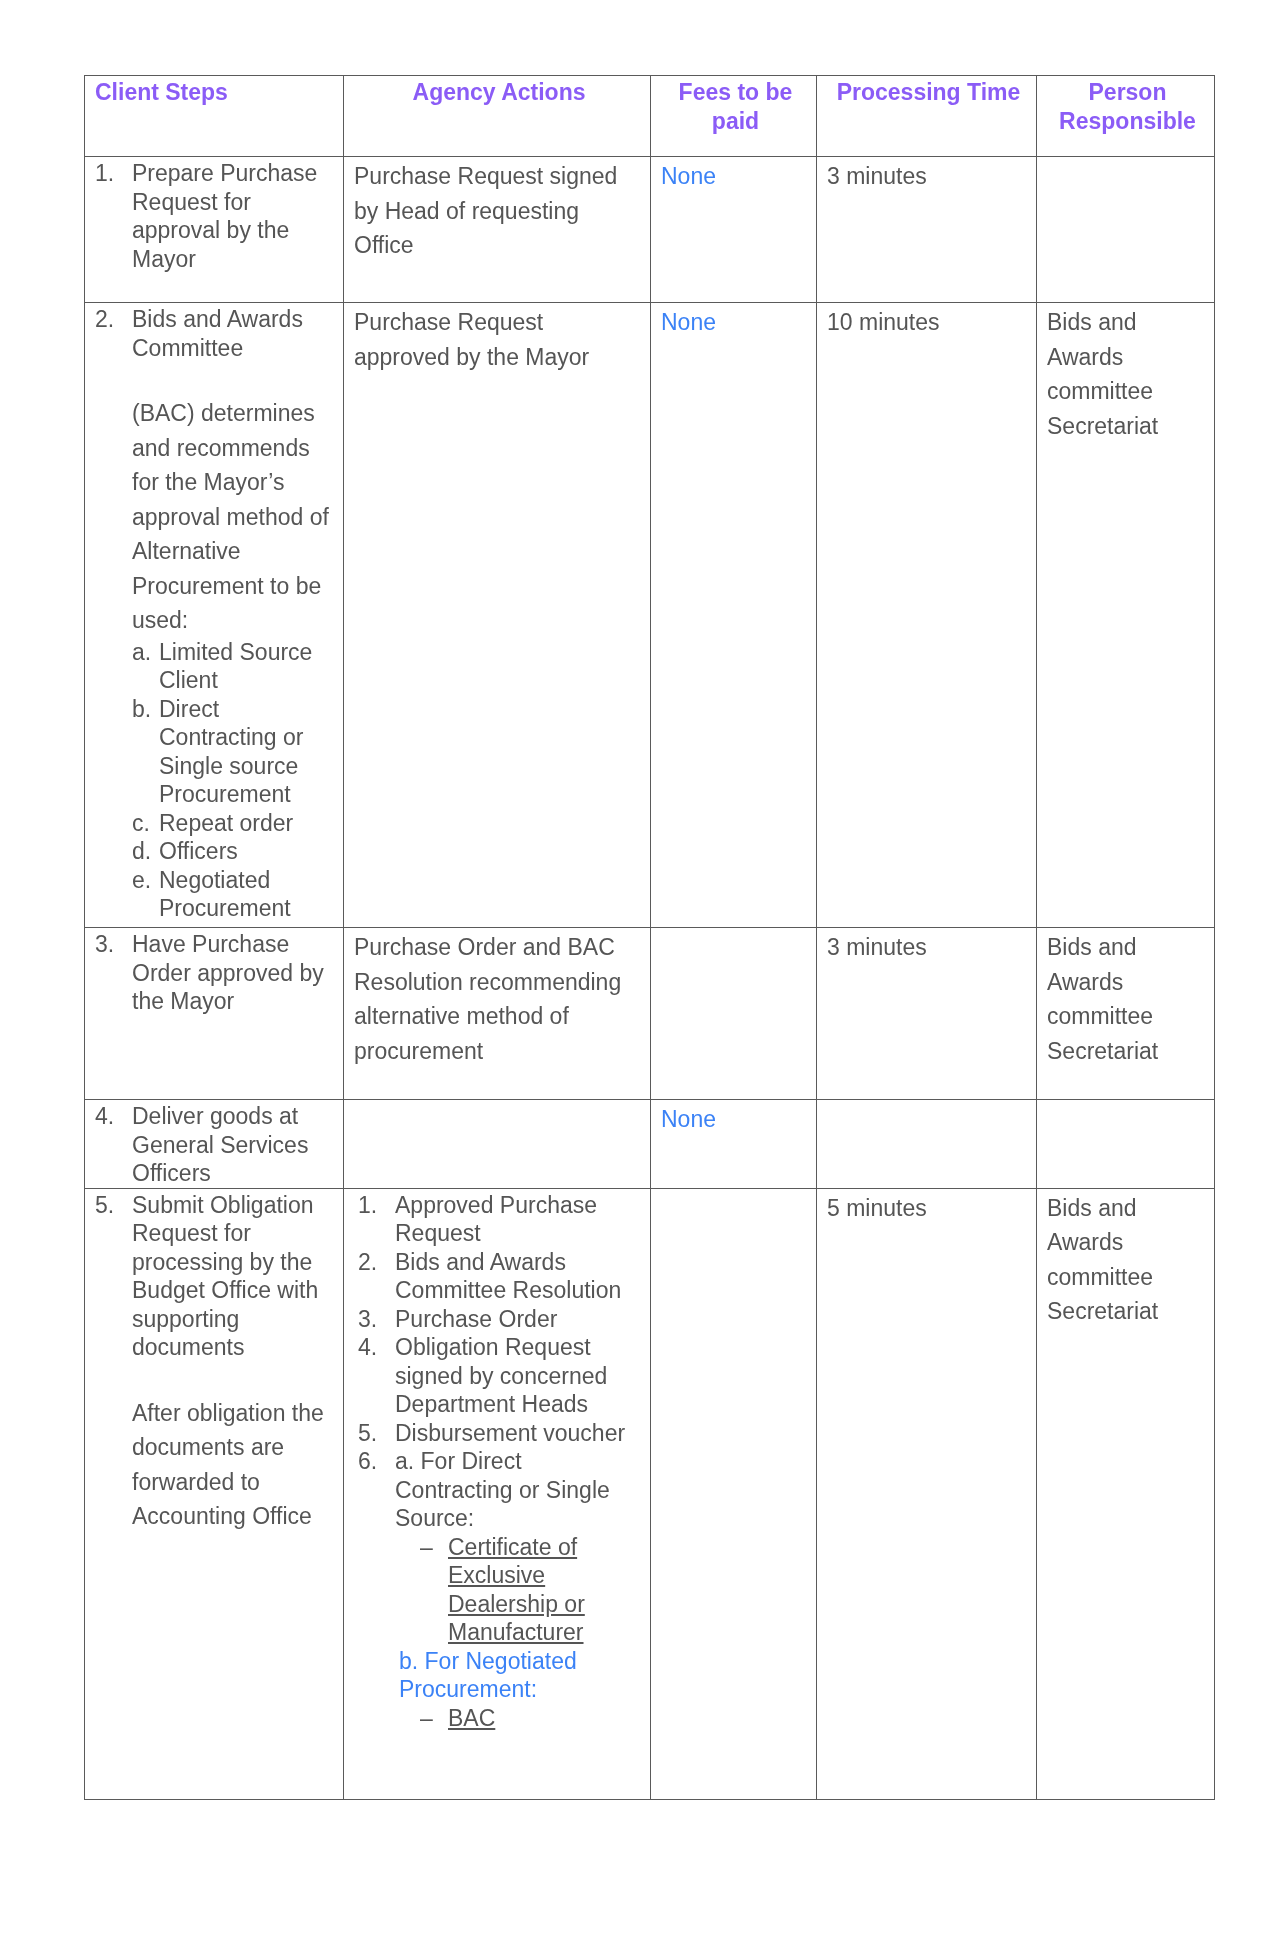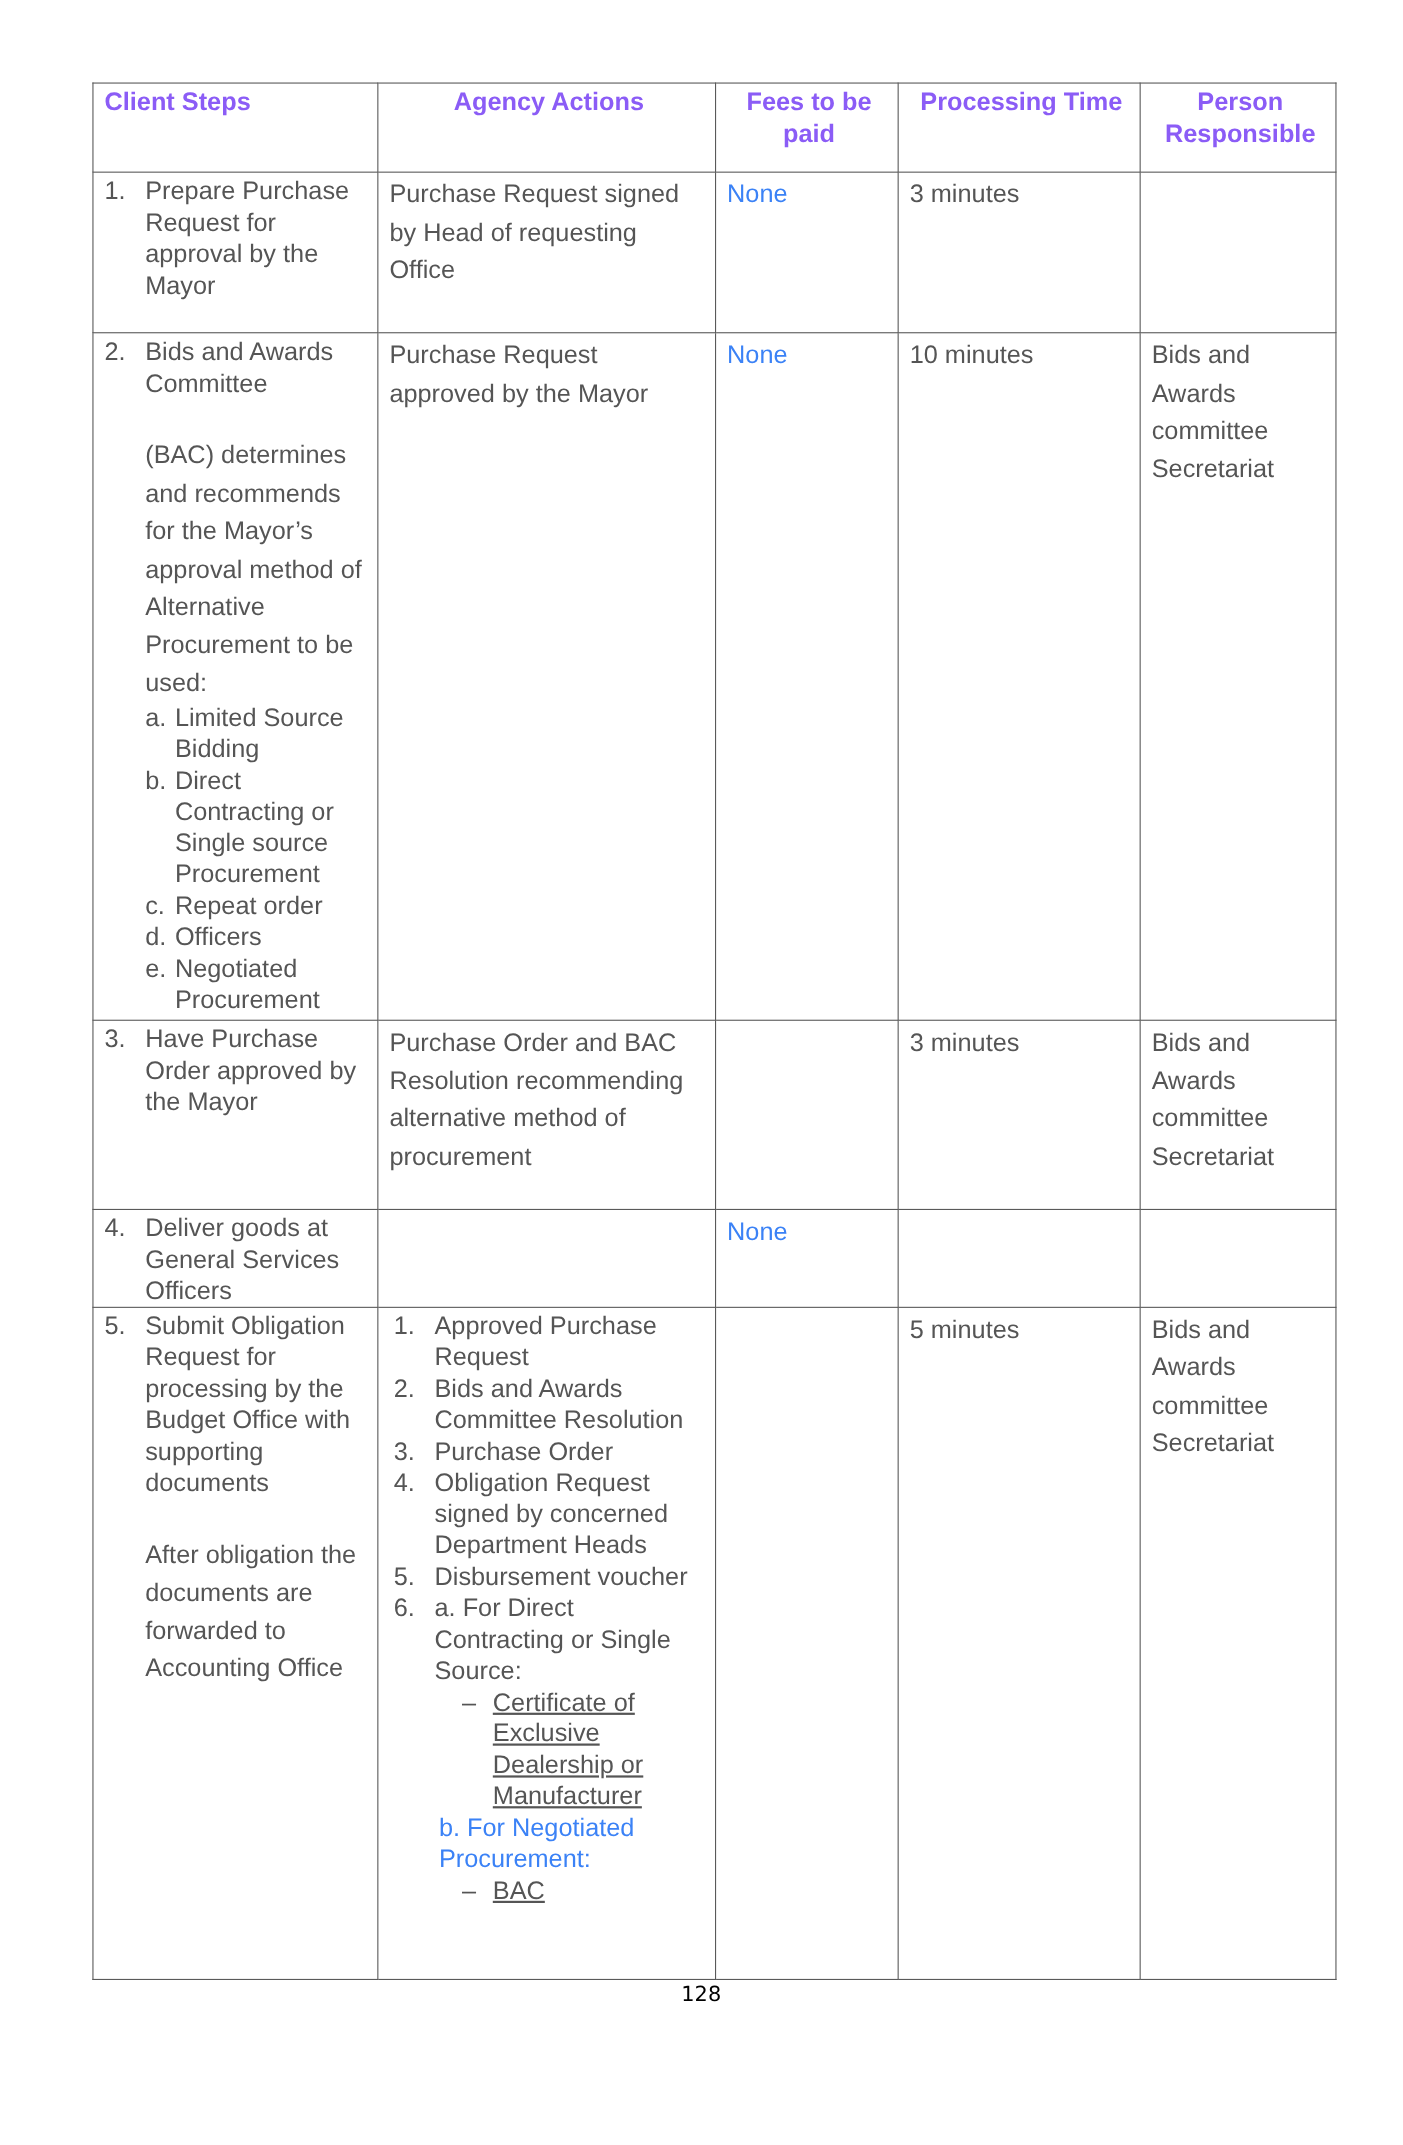--- a/index.html
+++ b/index.html
@@ -83,21 +83,21 @@
           <div class="cell">
             <div class="num tight">
               <span class="n">2.</span>
               <span class="t">Bids and Awards Committee</span>
             </div>
             <div class="spacer"></div>
             <div class="sublist loose" style="margin-left:37px;">(BAC) determines and recommends for the Mayor’s approval method of Alternative Procurement to be used:</div>
             <div class="sublist" style="margin-left:37px;">
               <div class="sub">
                 <span class="n">a.</span>
-                <span class="t">Limited Source Bidding</span>
+                <span class="t">Limited Source Client</span>
               </div>
               <div class="sub">
                 <span class="n">b.</span>
                 <span class="t">Direct Contracting or Single source Procurement</span>
               </div>
               <div class="sub">
                 <span class="n">c.</span>
                 <span class="t">Repeat order</span>
               </div>
               <div class="sub">
@@ -221,14 +221,13 @@
         <td>
           <div class="cell loose">5 minutes</div>
         </td>
         <td>
           <div class="cell loose">Bids and Awards committee Secretariat</div>
         </td>
       </tr>
     </tbody>
   </table>
 
-  <div class="pagenum">128</div>
 </div>
 
 </body></html>

